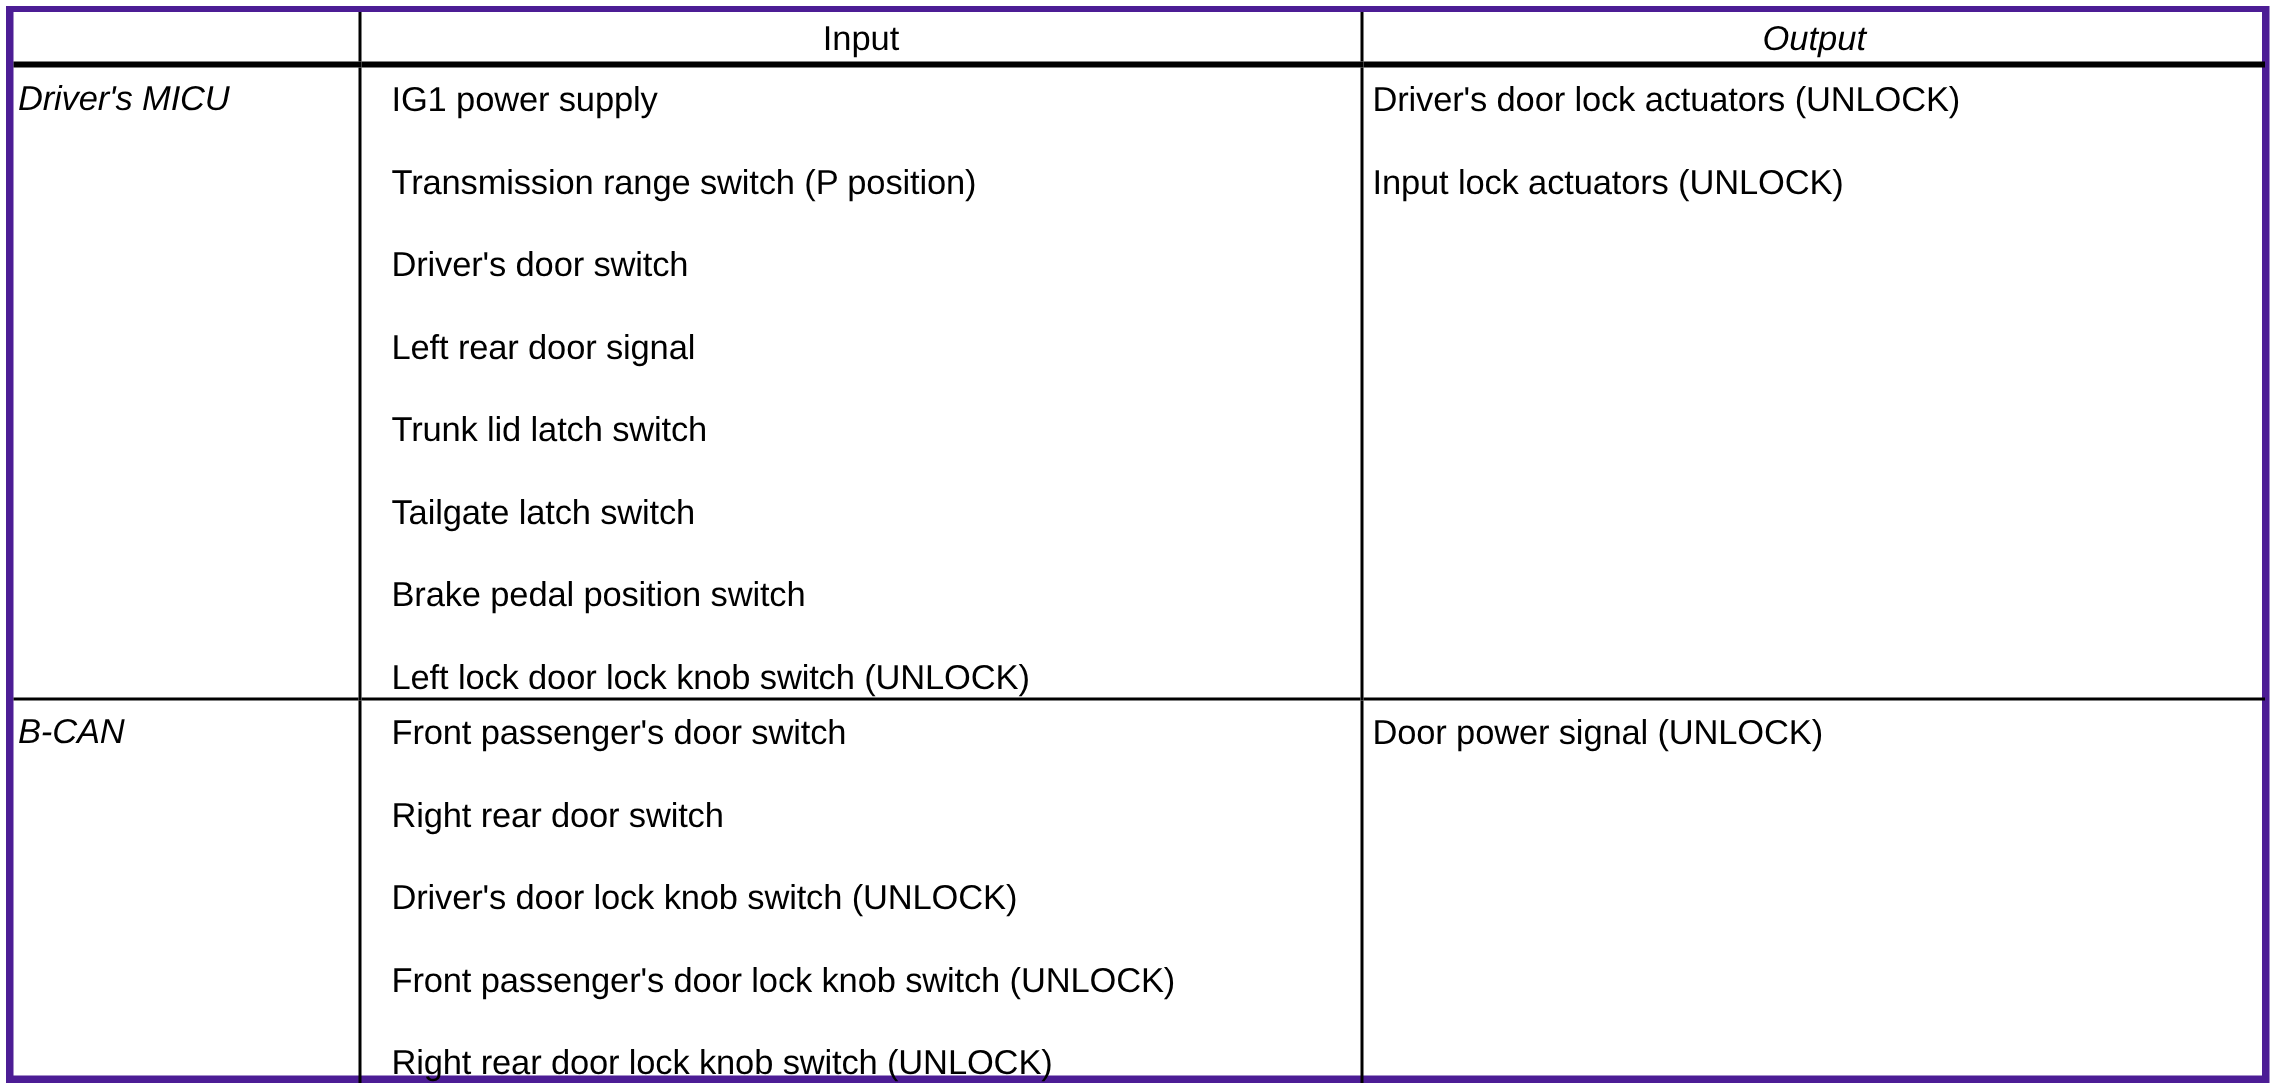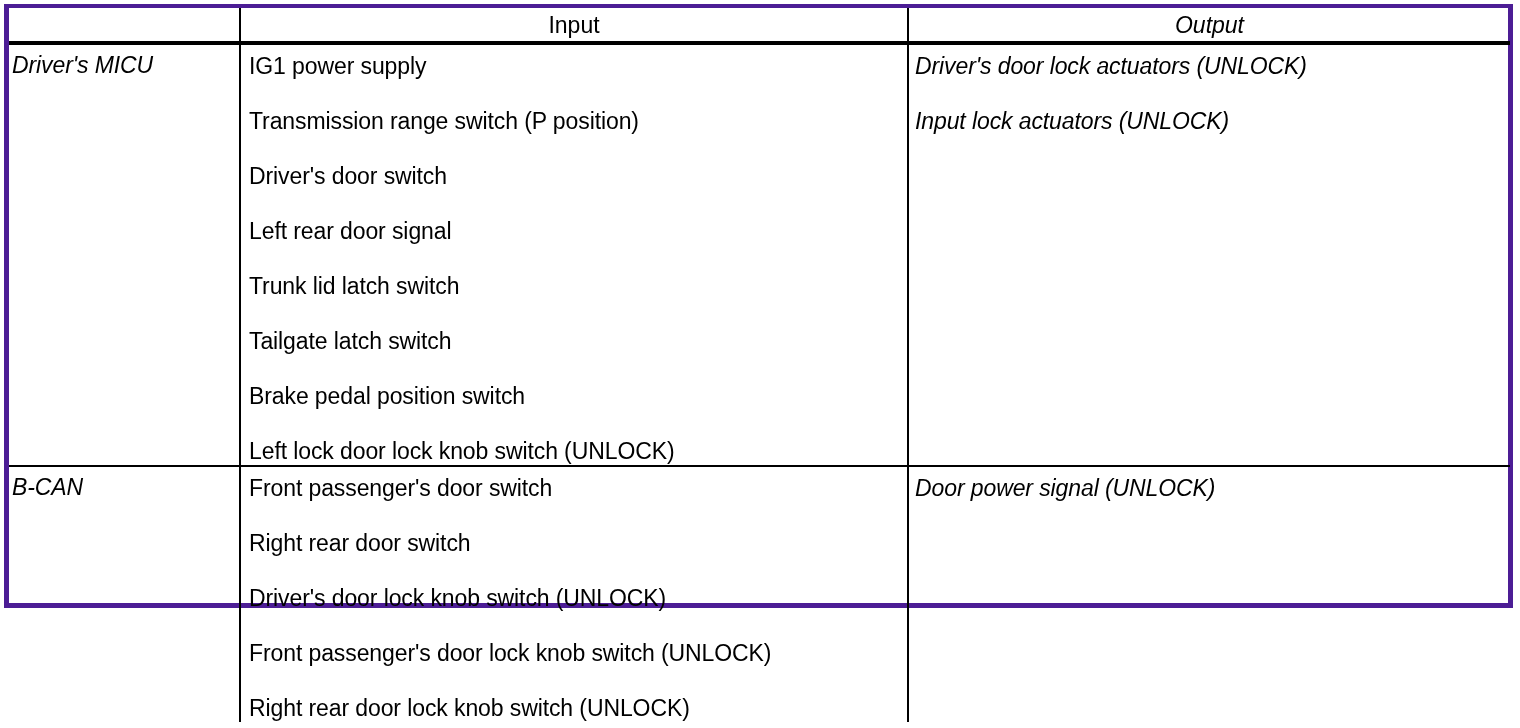--- a/index.html
+++ b/index.html
@@ -13,21 +13,21 @@
     font-family: "Liberation Sans", "DejaVu Sans", sans-serif;
     color: #000000;
     overflow: hidden;
   }
 
   #table-root {
     position: absolute;
     left: 4px;
     top: 4px;
     width: 1509px;
-    height: 604px;
+    height: 718px;
     box-sizing: border-box;
     border: 5px solid #4c1d95;
     border-top-width: 4px;
     background: #fff;
   }
 
   table.io-table {
     border-collapse: collapse;
     width: 100%;
     height: 100%;
@@ -84,27 +84,26 @@
   }
 
   .item-list {
     list-style: none;
     margin: 0;
     padding: 7px 0 0 0;
   }
   .item-list li {
     height: 55px;
     line-height: 28px;
-    padding-left: 8px;
+    padding-left: 20px;
     white-space: nowrap;
     letter-spacing: -0.1px;
   }
   .item-list.output-list {
     padding-left: 0;
-    font-style: italic;
   }
   .item-list.output-list li {
     padding-left: 6px;
   }
 
   tr.section-micu .item-list li:last-child,
   tr.section-bcan .item-list li:last-child {
     height: auto;
   }
 </style>

